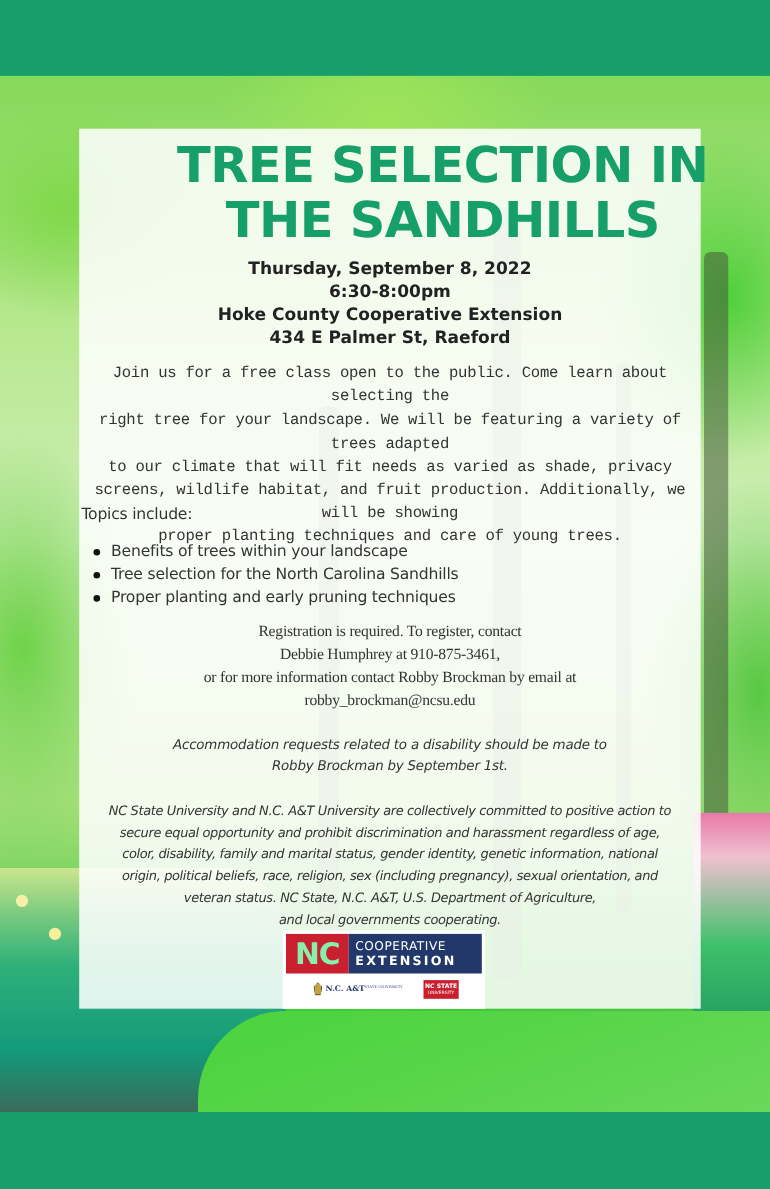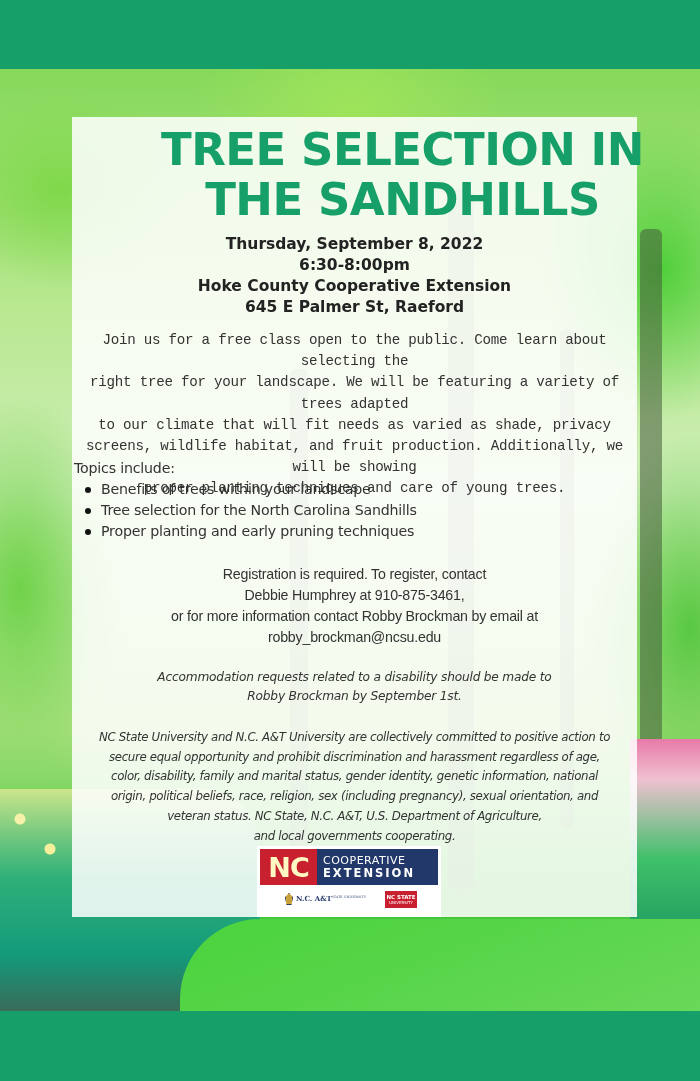--- a/index.html
+++ b/index.html
@@ -63,51 +63,51 @@
     text-align: center; color: #333;
     font-family: Liberation Mono, monospace; font-weight: 300;
     font-size: 14.2px; line-height: 21.2px; letter-spacing: -0.25px;
   }
 
   .topics {
     position: absolute; left: 2px; top: 341px; width: 100%;
     color: #333; font-family: "DejaVu Sans", sans-serif;
     font-size: 14.2px; line-height: 21px; letter-spacing: -0.2px;
   }
-  .topics ul { list-style: none; margin-top: 0; }
+  .topics ul { list-style: none; margin-top: 12px; }
   .topics li { position: relative; padding-left: 27px; }
   .topics li::before {
     content: ""; position: absolute; left: 11px; top: 8px;
     width: 6px; height: 6px; border-radius: 50%; background: #111;
   }
 
   .register {
     position: absolute; left: 0; top: 447px; width: 100%;
-    text-align: center; color: #333; font-family: Liberation Sans, sans-serif;
+    text-align: center; color: #333; font-family: Liberation Serif, serif;
     font-size: 14.2px; line-height: 21px; letter-spacing: -0.2px;
   }
 
   .accommodation {
     position: absolute; left: 0; top: 551px; width: 100%;
     text-align: center; color: #333; font-family: "DejaVu Sans", sans-serif;
     font-style: italic; font-size: 12.2px; line-height: 18.5px; letter-spacing: -0.2px;
   }
 
   .legal {
     position: absolute; left: 0; top: 611px; width: 100%;
     text-align: center; color: #333; font-family: "DejaVu Sans", sans-serif;
     font-style: italic; font-size: 11.8px; line-height: 19.7px; letter-spacing: -0.35px;
   }
 
   .logo-block {
     position: absolute; left: 185px; top: 729px; width: 184px; height: 71px; background: #fff;
   }
   .logo-top { display: flex; height: 36px; margin: 3px 3px 0 3px; }
   .logo-nc {
-    width: 57px; background: #c8202f; color: #fef9c3;
+    width: 57px; background: #c8202f; color: #86efac;
     font-family: "DejaVu Sans", sans-serif; font-weight: bold; font-size: 27px;
     display: flex; align-items: center; justify-content: center; letter-spacing: -1px;
   }
   .logo-coop {
     flex: 1; background: #23386a; color: #fff;
     font-family: "DejaVu Sans", sans-serif; font-size: 11px; line-height: 13px;
     display: flex; flex-direction: column; justify-content: center; padding-left: 6px;
     letter-spacing: 0.5px;
   }
   .logo-coop .ext { font-weight: bold; letter-spacing: 2px; font-size: 11.5px; }
@@ -149,21 +149,21 @@
 
   <h1 class="title">
     <div>TREE SELECTION IN</div>
     <div>THE SANDHILLS</div>
   </h1>
 
   <div class="event">
     <div>Thursday, September 8, 2022</div>
     <div>6:30-8:00pm</div>
     <div>Hoke County Cooperative Extension</div>
-    <div>645 E Palmer St, Raeford</div>
+    <div>434 E Palmer St, Raeford</div>
   </div>
 
   <div class="intro">
     <div>Join us for a free class open to the public.  Come learn about selecting the</div>
     <div>right tree for your landscape.  We will be featuring a variety of trees adapted</div>
     <div>to our climate that will fit needs as varied as shade, privacy</div>
     <div>screens, wildlife habitat, and fruit production. Additionally, we will be showing</div>
     <div>proper planting techniques and care of young trees.</div>
   </div>
 

